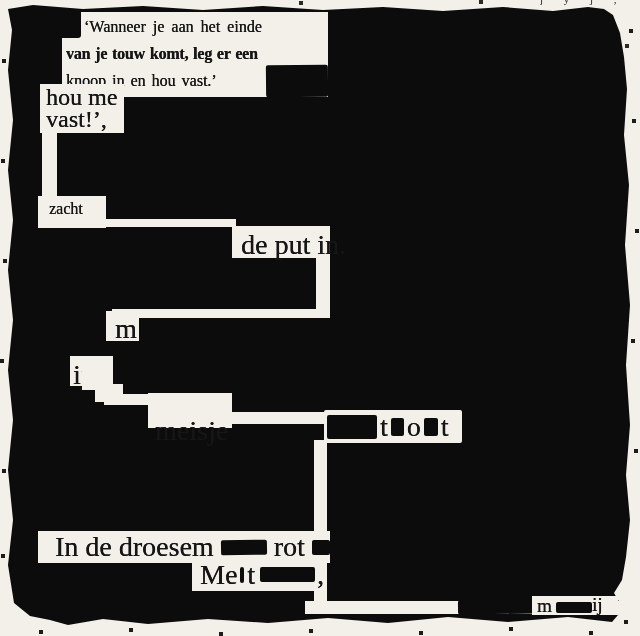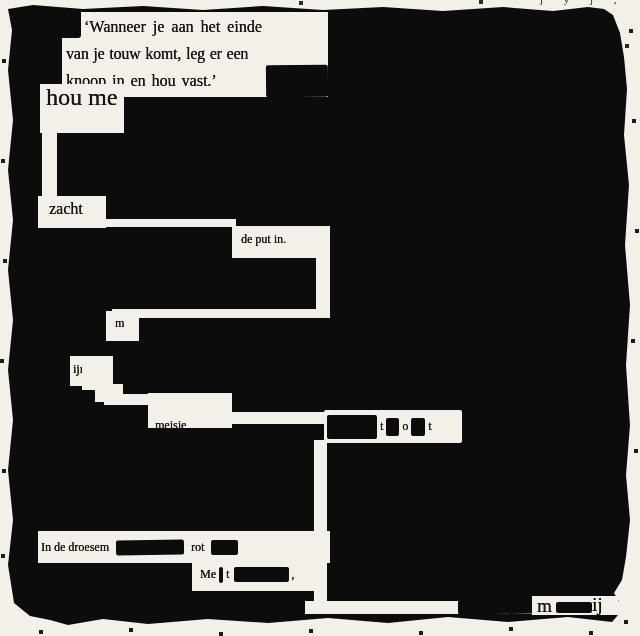--- a/index.html
+++ b/index.html
@@ -32,27 +32,27 @@
       6px 598px,0px 560px,5px 515px,0px 465px,5px 415px,0px 365px,5px 315px,
       0px 265px,5px 215px,0px 165px,5px 115px,0px 65px,4px 25px
     );
   }
 
   .win{position:absolute;background:var(--paper);}
   .blk{position:absolute;background:var(--ink);border-radius:2px;}
   .blob{display:inline-block;background:var(--ink);border-radius:2px;vertical-align:baseline;}
 
   .ln{white-space:nowrap;text-shadow:0.25px 0 0 currentColor;}
-  .fs20{font-size:12px;}
+  .fs20{font-size:28px;}
   .fs19{font-size:16px;}
 
   .quote-box{left:62px;top:12px;width:266px;height:85px;padding:1px 0 0 4px;box-sizing:border-box;}
   .quote-box .q{line-height:27px;font-size:16px;}
   .q1{margin-left:18px;word-spacing:3px;}
-  .q2{word-spacing:1px;letter-spacing:-0.2px;}
+  .q2{word-spacing:1px;letter-spacing:-0.2px;font-weight:bold;}
   .q3{word-spacing:2px;}
   .q-notch{left:62px;top:12px;width:19px;height:26px;border-radius:0 0 3px 0;}
   .q-step{left:266px;top:65px;width:62px;height:32px;transform:rotate(-0.6deg);}
 
   .hold-box{left:40px;top:84px;width:84px;height:49px;padding:2px 0 0 6px;box-sizing:border-box;}
   .hold-box .q{line-height:22px;font-size:24px;}
 
   .left-channel{left:42px;top:128px;width:15px;height:74px;}
   .zacht-box{left:38px;top:196px;width:68px;height:32px;padding:4px 0 0 11px;box-sizing:border-box;}
   .zacht-sliver{left:100px;top:219px;width:136px;height:8px;}
@@ -72,21 +72,21 @@
 
   .komt-box{left:324px;top:410px;width:138px;height:33px;display:flex;align-items:center;
             gap:3px;padding-left:3px;box-sizing:border-box;border-radius:2px;}
   .komt-box .b1{width:50px;height:24px;}
   .komt-box .b2{width:13px;height:18px;}
   .komt-box .b3{width:14px;height:18px;}
 
   .right-channel{left:314px;top:440px;width:13px;height:166px;}
 
   .droesem-box{left:38px;top:531px;width:292px;height:32px;display:flex;align-items:center;
-               gap:7px;padding-left:3px;box-sizing:border-box;}
+               gap:7px;padding-left:17px;box-sizing:border-box;}
   .droesem-box .b1{width:68px;height:15px;transform:rotate(-1deg);}
   .droesem-box .b2{width:27px;height:15px;}
 
   .met-box{left:192px;top:558px;width:132px;height:33px;display:flex;align-items:center;
            gap:2px;padding-left:8px;box-sizing:border-box;}
   .met-box .tick{width:4px;height:16px;margin:0 1px;}
   .met-box .b1{width:55px;height:15px;margin-left:3px;}
 
   .bottom-strip{left:305px;top:601px;width:335px;height:13px;}
   .bs-blob1{left:458px;top:600px;width:80px;height:14px;transform:rotate(-0.7deg);}
@@ -129,20 +129,21 @@
   <div class="win quote-box">
     <div class="ln q q1">‘Wanneer je aan het einde</div>
     <div class="ln q q2">van je touw komt, leg er een</div>
     <div class="ln q q3">knoop in en hou vast.’</div>
   </div>
   <div class="blk q-notch"></div>
   <div class="blk q-step"></div>
 
   <div class="win hold-box">
     <div class="ln q">hou me</div>
+    <div class="ln q">vast!’,</div>
   </div>
 
   <div class="win left-channel"></div>
 
   <div class="win zacht-box">
     <span class="ln fs19">zacht</span>
   </div>
   <div class="win zacht-sliver"></div>
 
   <div class="win put-box">

